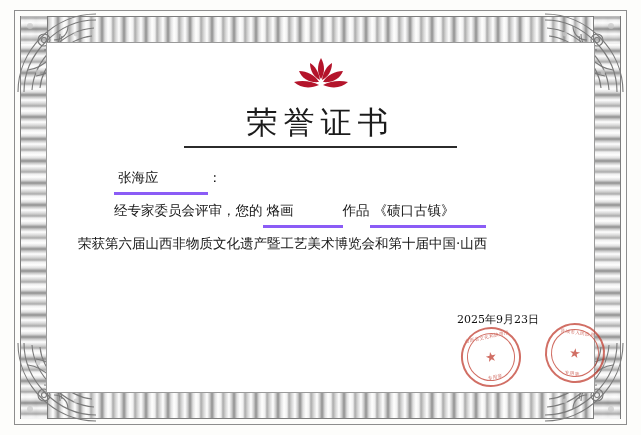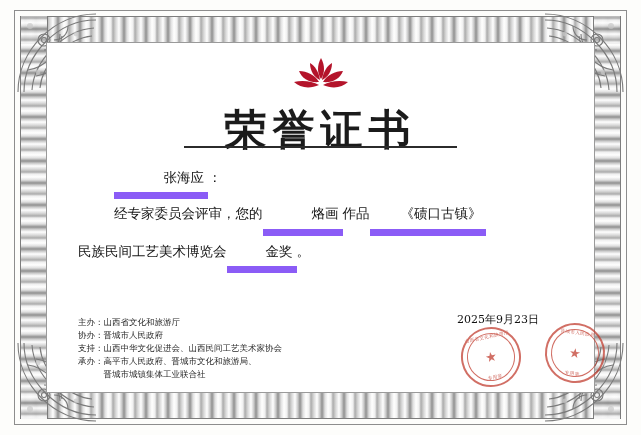--- a/index.html
+++ b/index.html
@@ -74,42 +74,42 @@
     position:absolute;left:56px;top:46px;right:56px;bottom:46px;
   }
   .logo{
     position:absolute;left:50%;top:8px;transform:translateX(-50%);
     width:70px;height:46px;
   }
   .title{
     position:absolute;left:0;right:0;top:56px;
     text-align:center;
     font-family:"DejaVu Serif","Liberation Serif",serif;
-    font-size:42px;font-weight:bold;letter-spacing:6px;
+    font-size:31px;font-weight:normal;letter-spacing:6px;
     color:#1b1b1b;
   }
   .title-rule{
     position:absolute;left:128px;right:128px;top:100px;
     height:2px;background:#2b2b2b;
   }
 
   .body-text{
     position:absolute;left:22px;right:22px;top:116px;
     font-family:"DejaVu Serif","Liberation Serif",serif;
     color:#161616;
     font-size:13.5px;
     line-height:30px;
   }
   .line{white-space:nowrap;}
-  .indent{padding-left:36px;font-family:Liberation Serif, serif;}
+  .indent{padding-left:36px;}
   .name-line{padding-left:36px;}
   .fillin{
     display:inline-block;
-    border-bottom:7px solid #8b5cf6;
-    text-align:right;
+    border-bottom:3px solid #8b5cf6;
+    text-align:left;
     padding:0 4px;
   }
   .w-name{min-width:86px;}
   .w-craft{min-width:72px;}
   .w-work{min-width:108px;}
   .w-prize{min-width:62px;}
 
   
   .footer{
     position:absolute;left:22px;bottom:8px;
@@ -286,34 +286,25 @@
     <div class="body-text">
 
       <div class="line name-line">
         <span class="fillin w-name">张海应</span><span>：</span>
       </div>
 
       <div class="line indent">
         <span>经专家委员会评审，您的</span><span class="fillin w-craft">烙画</span><span>作品</span><span class="fillin w-work">《碛口古镇》</span>
       </div>
 
-
-      <div class="line">
-        <span>民族民间工艺美术博览会</span><span class="fillin w-prize">金奖</span><span>。</span>
-      </div>
+      <div class="line">荣获第六届山西非物质文化遗产暨工艺美术博览会和第十届中国·山西</div>
+
 
     </div>
 
-    <div class="footer">
-      <div>主办：山西省文化和旅游厅</div>
-      <div>协办：晋城市人民政府</div>
-      <div>支持：山西中华文化促进会、山西民间工艺美术家协会</div>
-      <div>承办：高平市人民政府、晋城市文化和旅游局、</div>
-      <div>　　　晋城市城镇集体工业联合社</div>
-    </div>
 
     <div class="date">2025年9月23日</div>
   </div>
 
   <div class="seal seal-left">
     <div class="ring"></div>
     <div class="sealtext">山西省文化和旅游厅</div>
     <div class="star">★</div>
     <div class="sealtext bottom">专用章</div>
   </div>

